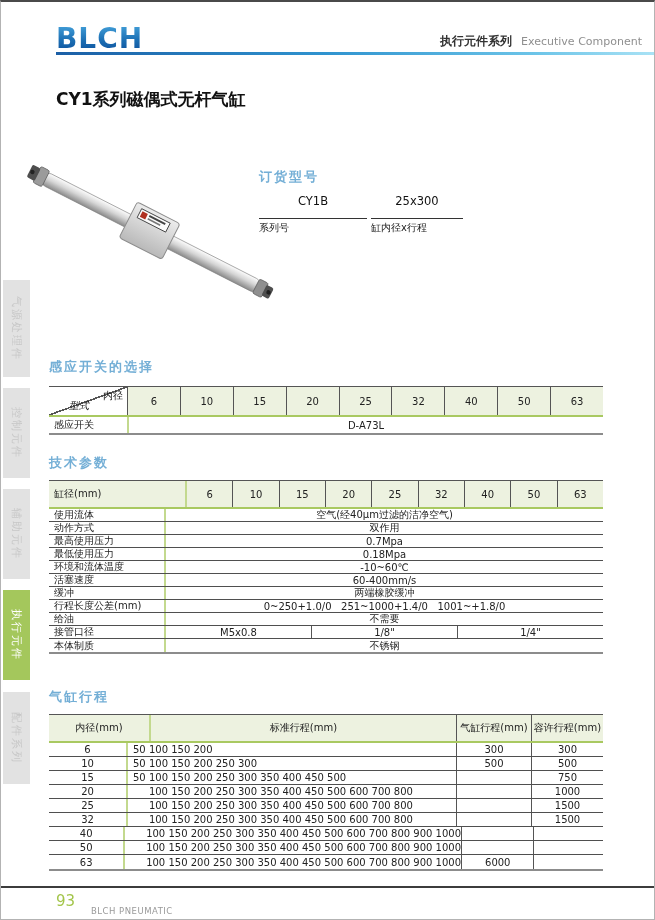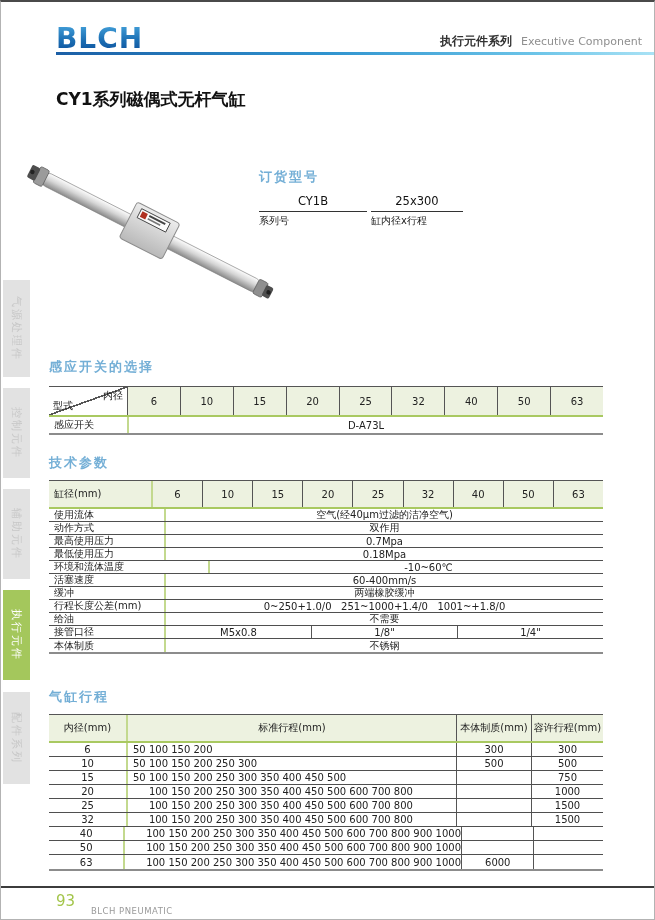--- a/index.html
+++ b/index.html
@@ -37,40 +37,40 @@
   }
   .side-tab span{
     writing-mode:vertical-rl;text-orientation:sideways;
     font-size:11px;color:#c7c7c7;letter-spacing:2px;white-space:nowrap;
   }
   .side-tab.active{background:#a4c75c;}
   .side-tab.active span{color:#ffffff;}
   
   .sec-heading{position:absolute;font-size:13px;font-weight:bold;color:#74afd6;letter-spacing:2px;}
   .order-col{position:absolute;top:190px;text-align:center;}
-  .order-model{font-size:11.5px;color:#111;border-bottom:1px solid #333;padding:2px 6px 3px 6px;}
+  .order-model{font-size:11.5px;color:#111;border-bottom:1px solid #333;padding:2px 6px 10px 6px;}
   .order-sub{font-size:10px;color:#222;text-align:left;padding-top:2px;}
   
   .tbl{position:absolute;left:48px;width:554px;border-top:1px solid #555;box-sizing:border-box;}
   .trow{display:flex;box-sizing:border-box;}
   .greenbar{height:2px;background:#a9c961;}
   .tbl-bottom{height:2px;background:#8c8c8c;}
   .hgreen{background:#edf2e0;}
   .cell{box-sizing:border-box;display:flex;align-items:center;justify-content:center;font-size:10px;color:#222;}
   .cell.left{justify-content:flex-start;padding-left:5px;}
   .dark-l{border-left:1px solid #555;}
   .gv{width:2px;background:#c3d98e;}
   .rowline{border-bottom:1px solid #4f4f4f;}
   
   .corner{
     position:relative;width:78px;background:#fff;
     background-image:linear-gradient(to bottom right,transparent calc(50% - 0.8px),#555 calc(50% - 0.8px),#555 calc(50% + 0.8px),transparent calc(50% + 0.8px));
   }
   .corner .c-top{position:absolute;top:2px;right:4px;font-size:10px;font-family:Liberation Mono, monospace;}
-  .corner .c-bot{position:absolute;bottom:2px;left:4px;font-size:10px;}
+  .corner .c-bot{position:absolute;bottom:2px;left:20px;font-size:10px;font-style:italic;}
   
   .strokes{white-space:pre;font-size:10px;}
   
   .foot-line{position:absolute;left:0;right:0;top:884px;height:2px;background:#3c3c3c;}
   .foot-num{position:absolute;left:55px;top:890px;font-size:15px;color:#a3c54a;}
   .foot-brand{position:absolute;left:90px;top:904px;font-size:8.5px;color:#9a9a9a;letter-spacing:0.5px;}
 </style>
 </head>
 <body>
 
@@ -165,21 +165,21 @@
       <div class="cell left" style="width:78px;">感应开关</div>
       <div class="gv"></div>
       <div class="cell" style="flex:1;">D-A73L</div>
     </div>
     <div class="tbl-bottom"></div>
   </div>
 
   <div class="sec-heading" style="left:48px;top:452px;">技术参数</div>
   <div class="tbl" style="top:478px;">
     <div class="trow" style="height:26px;">
-      <div class="cell left hgreen" style="width:102px;">缸径(mm)</div>
+      <div class="cell left hgreen" style="width:136px;">缸径(mm)</div>
       <div class="gv"></div>
       <div class="cell hgreen" style="flex:1;">6</div>
       <div class="cell hgreen dark-l" style="flex:1;">10</div>
       <div class="cell hgreen dark-l" style="flex:1;">15</div>
       <div class="cell hgreen dark-l" style="flex:1;">20</div>
       <div class="cell hgreen dark-l" style="flex:1;">25</div>
       <div class="cell hgreen dark-l" style="flex:1;">32</div>
       <div class="cell hgreen dark-l" style="flex:1;">40</div>
       <div class="cell hgreen dark-l" style="flex:1;">50</div>
       <div class="cell hgreen dark-l" style="flex:1;">63</div>
@@ -199,21 +199,21 @@
     <div class="trow rowline" style="height:13px;">
       <div class="cell left" style="width:115px;">最高使用压力</div>
       <div class="gv"></div>
       <div class="cell" style="flex:1;">0.7Mpa</div>
     </div>
     <div class="trow rowline" style="height:13px;">
       <div class="cell left" style="width:115px;">最低使用压力</div>
       <div class="gv"></div>
       <div class="cell" style="flex:1;">0.18Mpa</div>
     </div>
-    <div class="trow rowline" style="height:13px;gap:44px;">
+    <div class="trow rowline" style="height:13px;">
       <div class="cell left" style="width:115px;">环境和流体温度</div>
       <div class="gv"></div>
       <div class="cell" style="flex:1;">-10~60℃</div>
     </div>
     <div class="trow rowline" style="height:13px;">
       <div class="cell left" style="width:115px;">活塞速度</div>
       <div class="gv"></div>
       <div class="cell" style="flex:1;">60-400mm/s</div>
     </div>
     <div class="trow rowline" style="height:13px;">
@@ -242,24 +242,24 @@
       <div class="cell left" style="width:115px;">本体制质</div>
       <div class="gv"></div>
       <div class="cell" style="flex:1;">不锈钢</div>
     </div>
     <div class="tbl-bottom"></div>
   </div>
 
   <div class="sec-heading" style="left:48px;top:686px;">气缸行程</div>
   <div class="tbl" style="top:712px;">
     <div class="trow" style="height:26px;">
-      <div class="cell hgreen" style="width:77px;">内径(mm)</div>
+      <div class="cell hgreen" style="width:100px;">内径(mm)</div>
       <div class="gv"></div>
       <div class="cell hgreen" style="flex:1;">标准行程(mm)</div>
-      <div class="cell hgreen dark-l" style="width:75px;">本体制质(mm)</div>
+      <div class="cell hgreen dark-l" style="width:75px;">气缸行程(mm)</div>
       <div class="cell hgreen dark-l" style="width:72px;">容许行程(mm)</div>
     </div>
     <div class="greenbar"></div>
 
     <div class="trow rowline" style="height:14px;">
       <div class="cell" style="width:77px;">6</div>
       <div class="gv"></div>
       <div class="cell left strokes" style="flex:1;">50 100 150 200</div>
       <div class="cell dark-l" style="width:75px;">300</div>
       <div class="cell dark-l" style="width:72px;">300</div>

